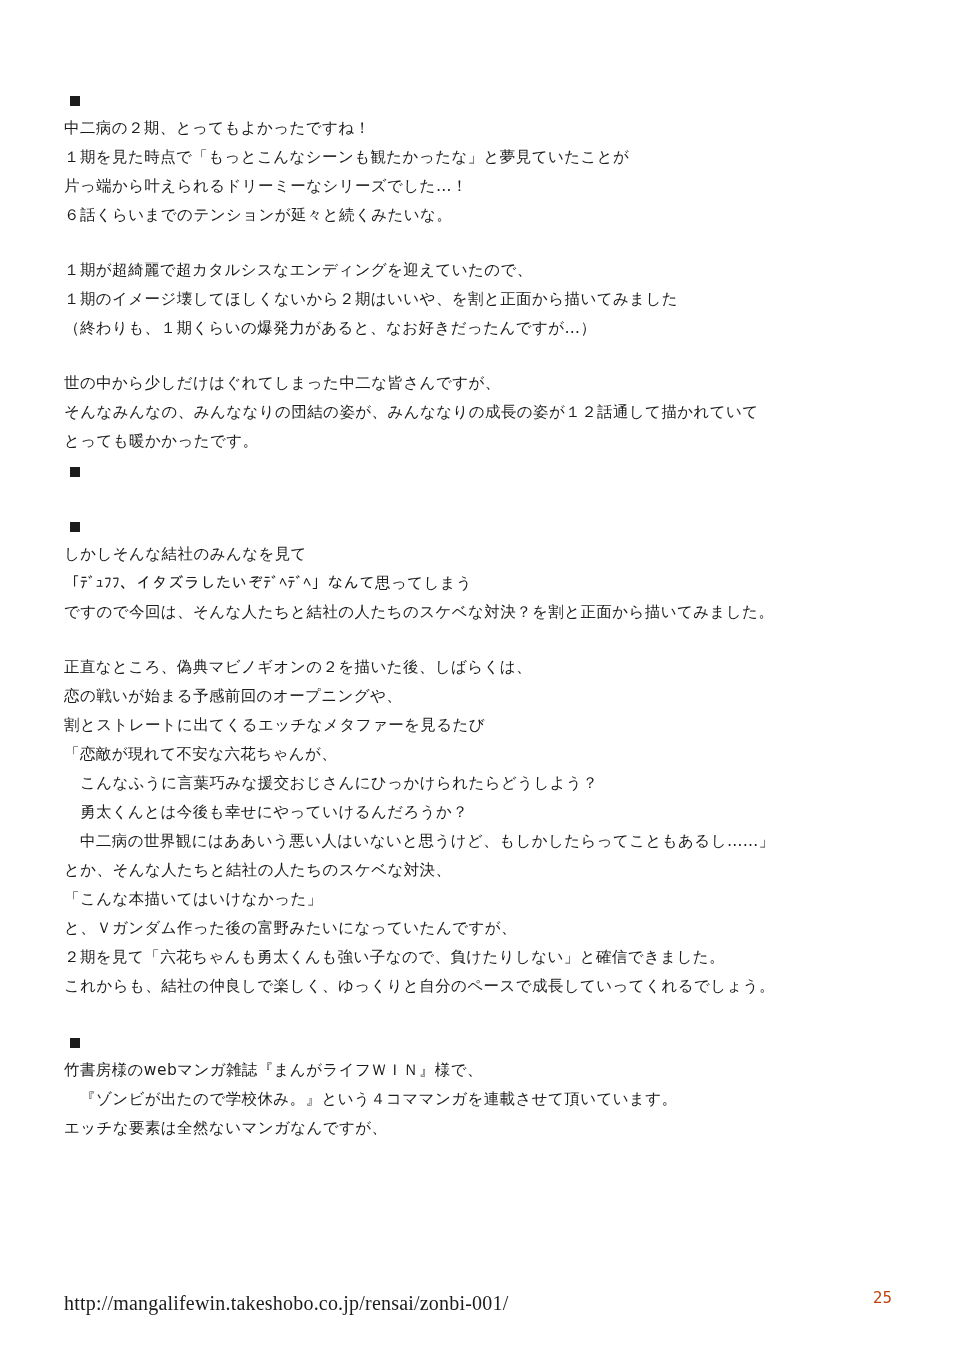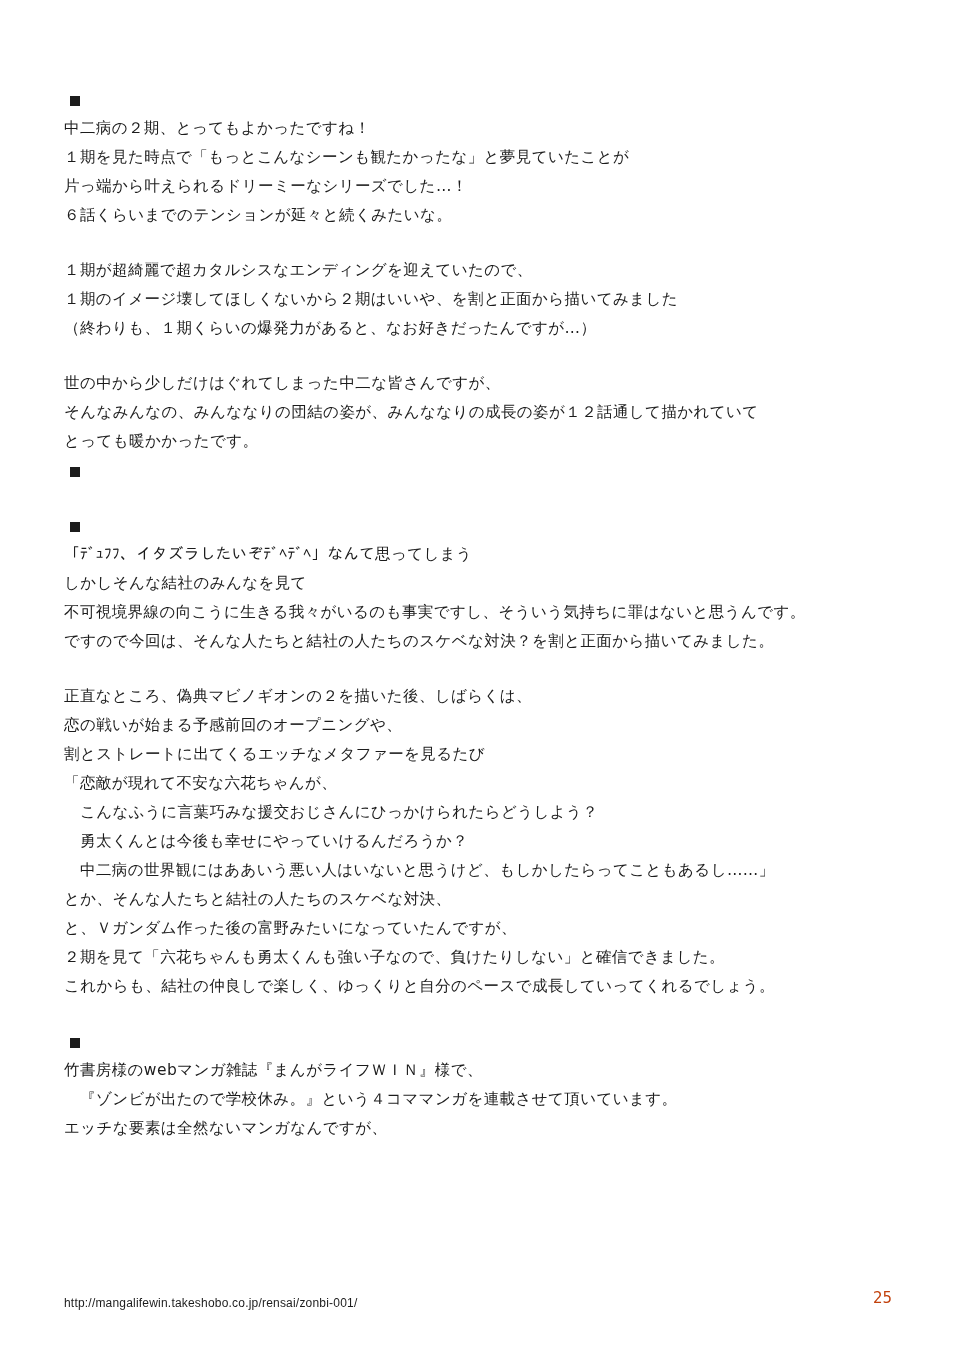--- a/index.html
+++ b/index.html
@@ -45,25 +45,25 @@
   }
   .sq {
     display: inline-block;
     width: 10px;
     height: 10px;
     background: #1c1c1c;
     margin-left: 6px;
     vertical-align: middle;
   }
   .url {
-    font-size: 12px;
+    font-size: 20px;
     line-height: 29px;
     letter-spacing: 0.2px;
     color: #1c1c1c;
-    font-family: Liberation Sans, sans-serif;
+    font-family: Liberation Serif, serif;
   }
   .page-number {
     position: absolute;
     right: 68px;
     top: 1276px;
     font-size: 15px;
     color: #c2410c;
     font-family: "DejaVu Sans", "Liberation Sans", sans-serif;
   }
 </style>
@@ -85,34 +85,34 @@
         <div class="line">（終わりも、１期くらいの爆発力があると、なお好きだったんですが…）</div>
       </div>
       <div class="block">
         <div class="line">世の中から少しだけはぐれてしまった中二な皆さんですが、</div>
         <div class="line">そんなみんなの、みんななりの団結の姿が、みんななりの成長の姿が１２話通して描かれていて</div>
         <div class="line">とっても暖かかったです。</div>
         <div class="bullet-row"><span class="sq"></span></div>
       </div>
       <div class="block">
         <div class="bullet-row"><span class="sq"></span></div>
+        <div class="line">しかしそんな結社のみんなを見て</div>
         <div class="line">「ﾃﾞｭﾌﾌ、イタズラしたいぞﾃﾞﾍﾃﾞﾍ」なんて思ってしまう</div>
-        <div class="line">しかしそんな結社のみんなを見て</div>
-        <div class="line">不可視境界線の向こうに生きる我々がいるのも事実ですし、そういう気持ちに罪はないと思うんです。</div>
         <div class="line">ですので今回は、そんな人たちと結社の人たちのスケベな対決？を割と正面から描いてみました。</div>
       </div>
       <div class="block">
         <div class="line">正直なところ、偽典マビノギオンの２を描いた後、しばらくは、</div>
         <div class="line">恋の戦いが始まる予感前回のオープニングや、</div>
         <div class="line">割とストレートに出てくるエッチなメタファーを見るたび</div>
         <div class="line">「恋敵が現れて不安な六花ちゃんが、</div>
         <div class="line indent1">こんなふうに言葉巧みな援交おじさんにひっかけられたらどうしよう？</div>
         <div class="line indent1">勇太くんとは今後も幸せにやっていけるんだろうか？</div>
         <div class="line indent1">中二病の世界観にはああいう悪い人はいないと思うけど、もしかしたらってこともあるし……」</div>
         <div class="line">とか、そんな人たちと結社の人たちのスケベな対決、</div>
+        <div class="line">「こんな本描いてはいけなかった」</div>
         <div class="line">と、Ｖガンダム作った後の富野みたいになっていたんですが、</div>
         <div class="line">２期を見て「六花ちゃんも勇太くんも強い子なので、負けたりしない」と確信できました。</div>
         <div class="line">これからも、結社の仲良しで楽しく、ゆっくりと自分のペースで成長していってくれるでしょう。</div>
       </div>
       <div class="block">
         <div class="bullet-row"><span class="sq"></span></div>
         <div class="line">竹書房様のwebマンガ雑誌『まんがライフＷＩＮ』様で、</div>
         <div class="line indent1">『ゾンビが出たので学校休み。』という４コママンガを連載させて頂いています。</div>
         <div class="line">エッチな要素は全然ないマンガなんですが、</div>
       </div>

